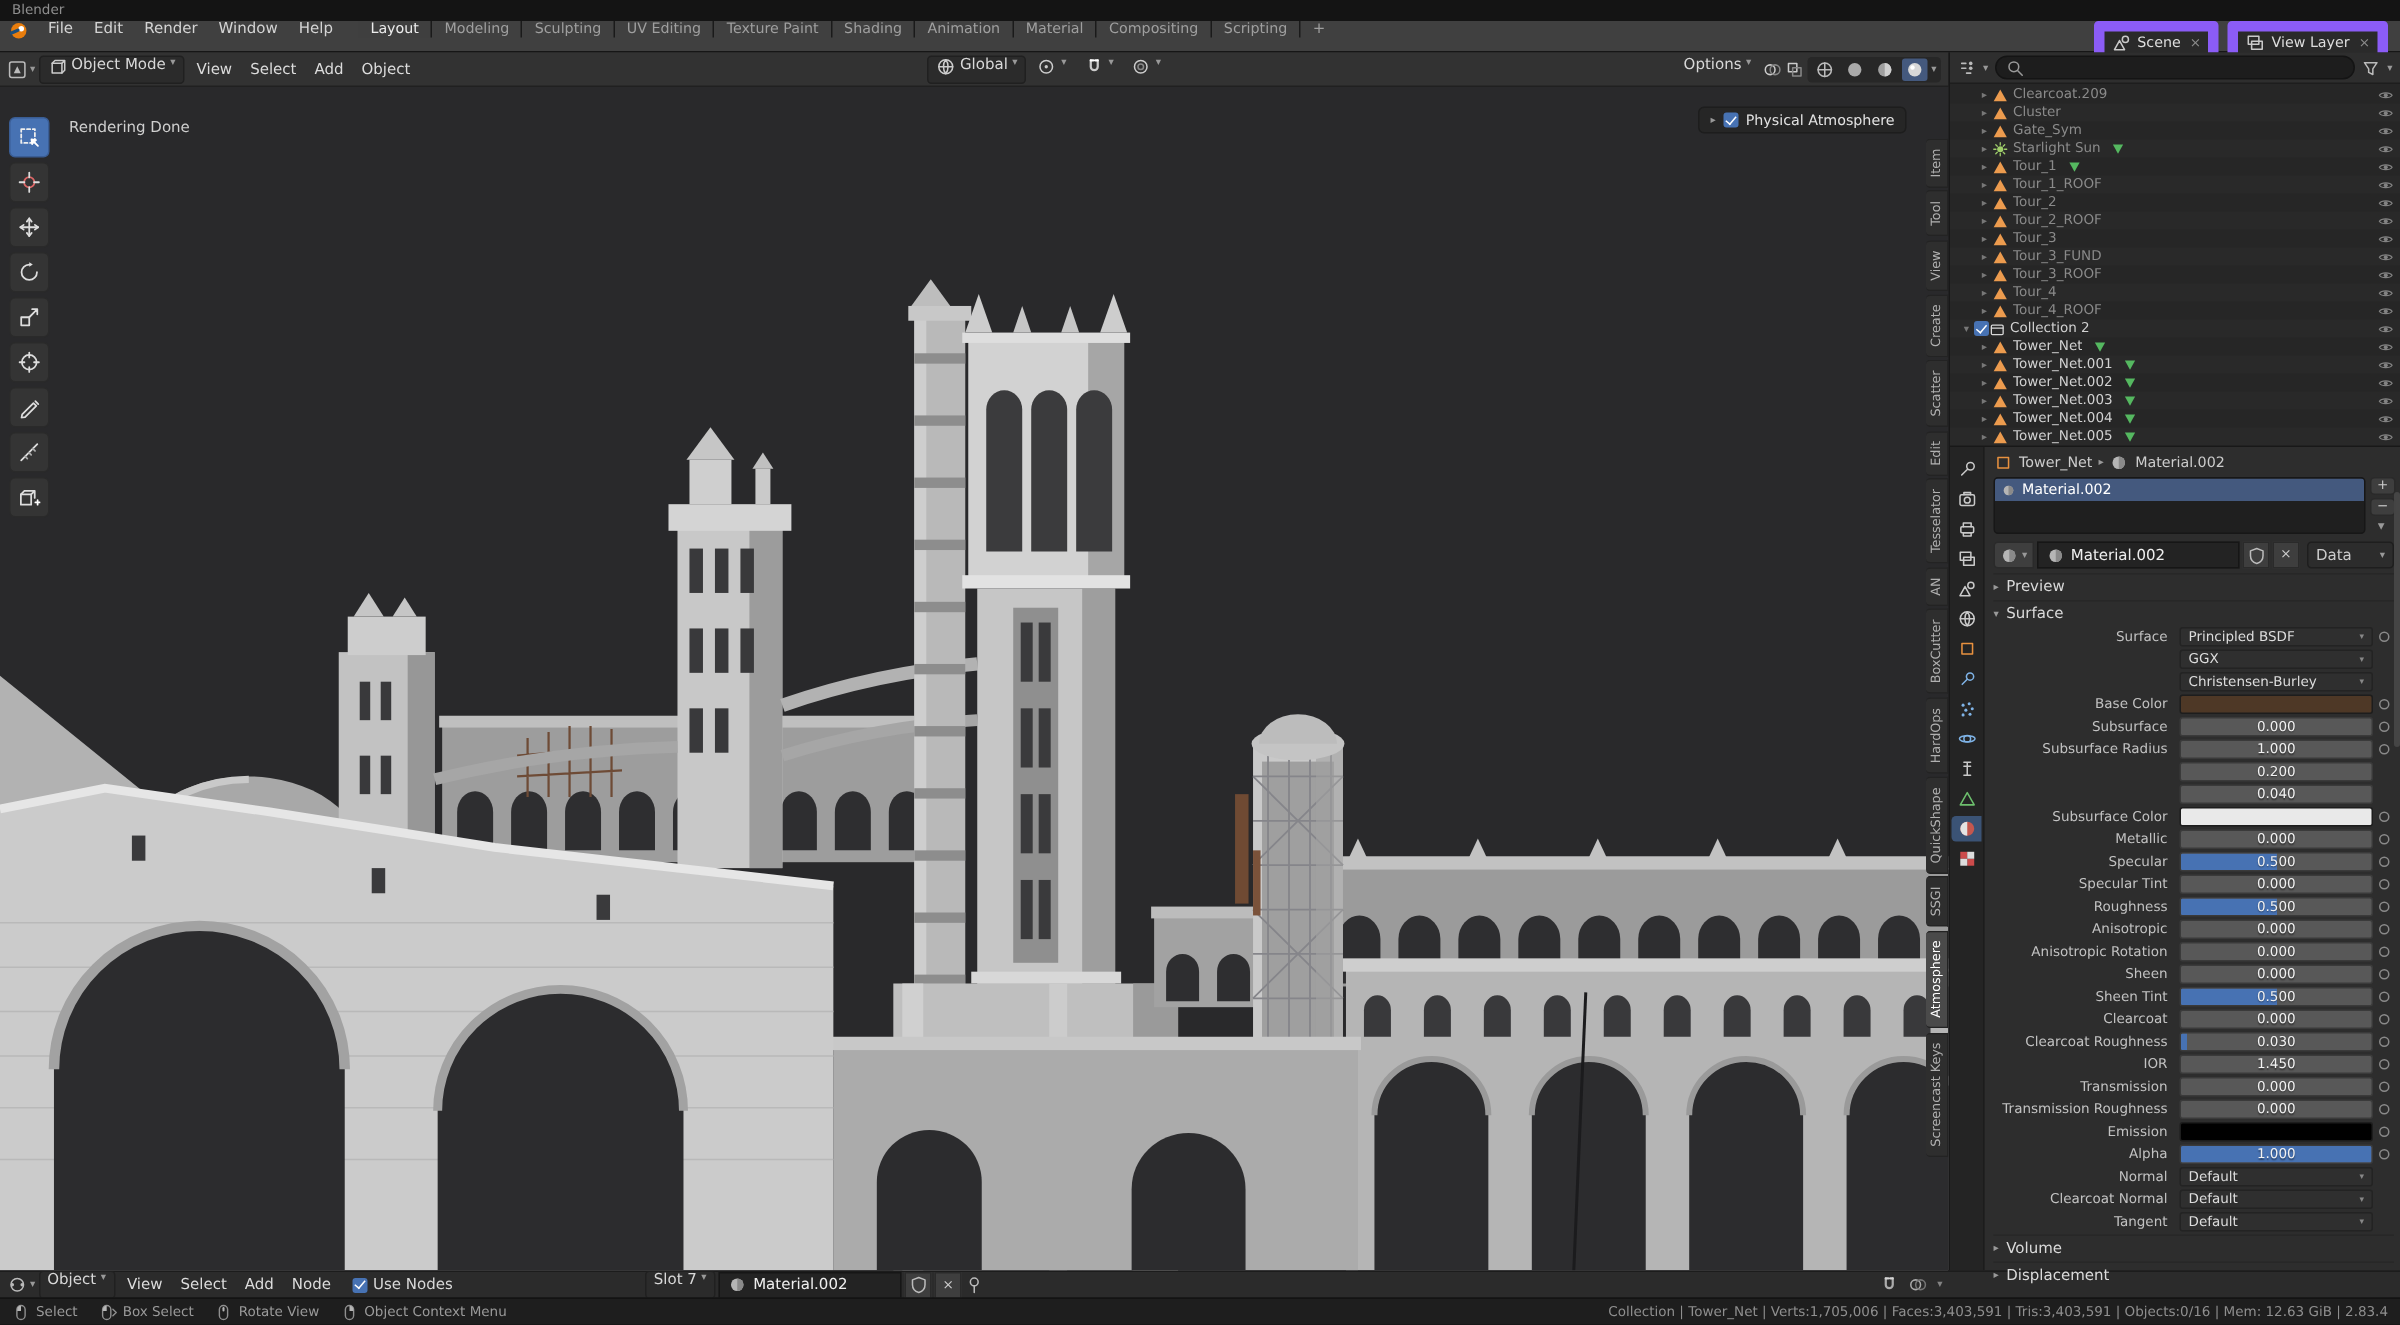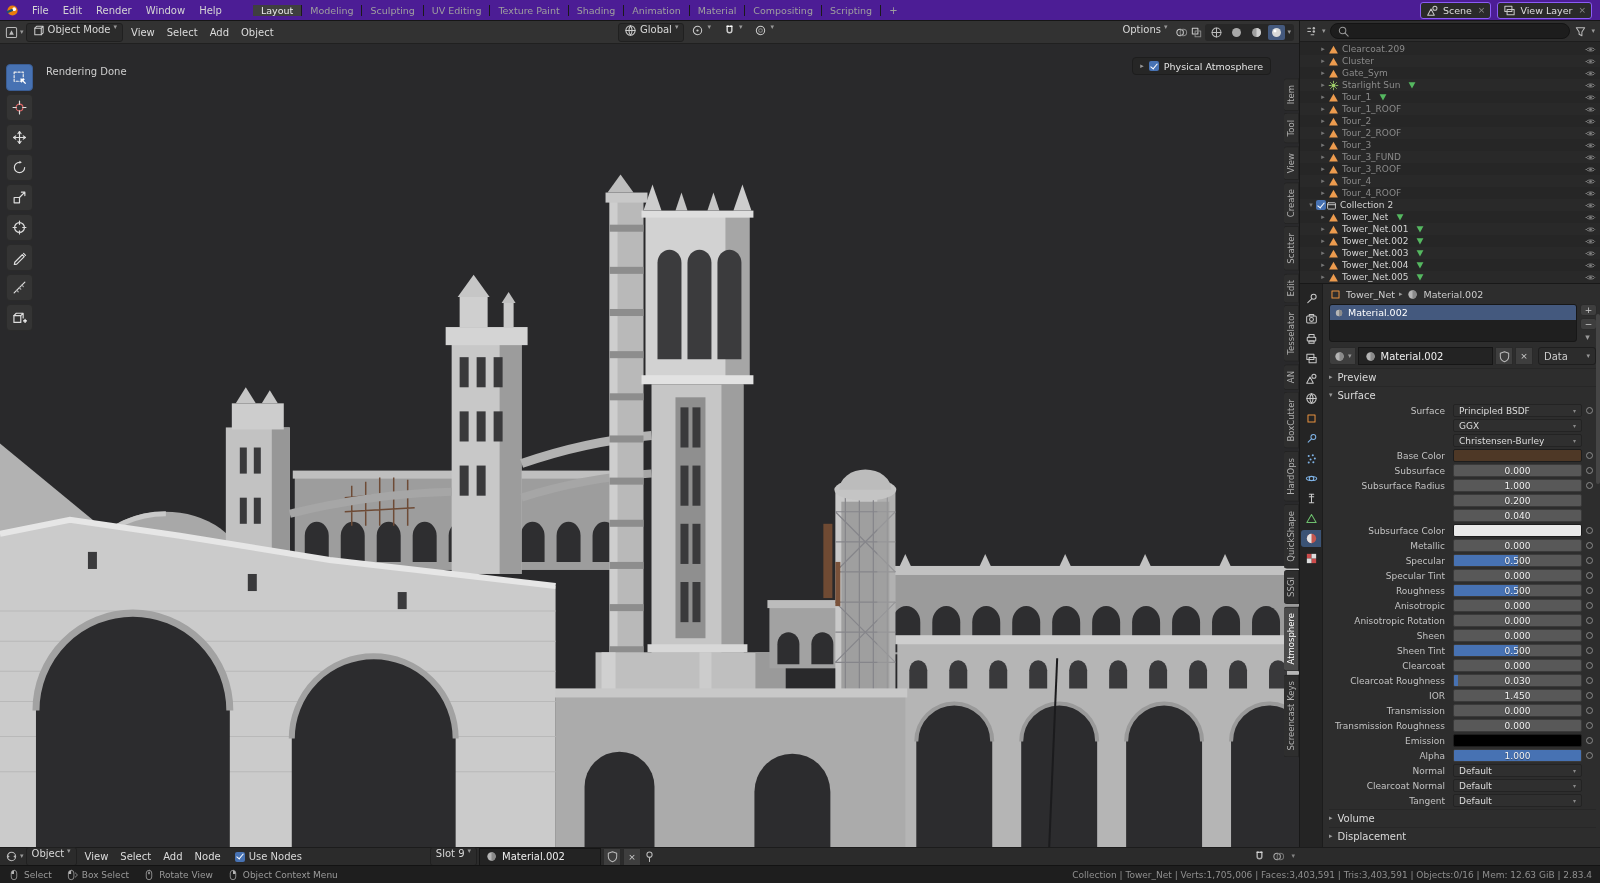--- a/index.html
+++ b/index.html
@@ -3,28 +3,28 @@
 <meta charset="utf-8">
 <style>
   html,body{margin:0;padding:0;background:#111}
   .app{width:1600px;height:883px;display:flex;flex-direction:column;background:#1f1f1f;
        font-family:"DejaVu Sans",sans-serif;color:#d8d8d8;font-size:10px;overflow:hidden;position:relative;user-select:none}
   .icx{display:inline-flex;align-items:center;justify-content:center}
   .caret{font-size:7px;color:#999;line-height:1}
 
   
   .titlebar{height:14px;background:#141414;color:#8f8f8f;font-size:9px;display:flex;align-items:center;padding-left:8px;flex:none}
-  .topbar{height:20px;background:#4c1d95;display:flex;align-items:center;border-bottom:1px solid #161616;flex:none}
+  .topbar{height:20px;background:#404040;display:flex;align-items:flex-start;border-bottom:1px solid #161616;flex:none}
   .menu-item{padding:0 7px;display:flex;align-items:center;color:#d4d4d4;cursor:default}
-  .ws-wrap{display:flex;margin-left:24px}
+  .ws-wrap{display:flex;margin-left:10px}
   .ws-tab{padding:0 8px;display:flex;align-items:center;color:#9f9f9f;border-right:1px solid #1a1a1a;font-size:9.5px}
   .ws-tab.active{background:#3f3f3f;color:#ececec}
   .ws-add{padding:0 8px;color:#9f9f9f;display:flex;align-items:center}
   .topbar-right{margin-left:auto;display:flex;align-items:center;gap:6px;padding-right:8px}
-  .chip{display:flex;align-items:center;gap:4px;background:#2a2a2a;border:1px solid #8b5cf6;border-radius:3px;padding:0 5px;height:15px;font-size:9.5px;color:#ddd}
+  .chip{display:flex;align-items:center;gap:4px;background:#2a2a2a;border:7px solid #8b5cf6;border-radius:3px;padding:0 5px;height:15px;font-size:9.5px;color:#ddd}
   .chip-x{color:#8b8b8b;font-size:9px;margin-left:2px}
 
   
   .main{flex:1;display:flex;min-height:0}
   .vp-col{flex:1;display:flex;flex-direction:column;min-width:0}
   .right-col{width:300px;display:flex;flex-direction:column;border-left:1px solid #181818;flex:none}
 
   
   .vp-header{height:22px;background:#323232;display:flex;align-items:center;gap:2px;padding:0 5px;border-bottom:1px solid #202020;flex:none}
   .hbtn{display:flex;align-items:flex-start;gap:3px;padding:0 5px;height:17px;border-radius:3px}
@@ -110,20 +110,23 @@
   .sb-right{margin-left:auto;margin-right:300px;display:flex;align-items:center;gap:6px;opacity:.8}
   .statusbar{height:17px;background:#1e1e1e;border-top:1px solid #131313;display:flex;align-items:center;gap:14px;padding:0 8px;font-size:9px;color:#9a9a9a;flex:none}
   .hint{display:flex;align-items:center;gap:4px}
   .stats{margin-left:auto;color:#8f8f8f;white-space:nowrap;font-size:9px}
 </style>
 </head>
 <body>
 
 <div class="app">
 
+  <div class="titlebar">
+      <span>Blender</span>
+    </div>
 
   <div class="topbar">
     <span class="icx" style="margin:0 6px">
         <svg width="13" height="13" viewBox="0 0 14 14" fill="none" stroke-width="1.1" stroke-linecap="round" stroke-linejoin="round" xmlns="http://www.w3.org/2000/svg">
           <circle cx="7" cy="7" r="5.5" fill="#e87d0d"></circle>
           <circle cx="8.8" cy="5.6" r="2" fill="#fff"></circle>
           <path d="M1.8 8.6 L6.4 6.6" stroke="#1d4e78" stroke-width="2.4"></path>
         </svg>
       </span>
     <div style="display:flex">
@@ -1485,21 +1488,21 @@
         <div class="vp-menu">Add</div>
         <div class="vp-menu">Node</div>
       </div>
     <div class="cbwrap">
       <span class="cb">
           <i></i>
         </span>
       <span>Use Nodes</span>
     </div>
     <div class="hbtn chip2 slot-chip">
-      <span>Slot 9</span>
+      <span>Slot 7</span>
         <span class="caret">▾</span>
     </div>
     <div class="db-name mat-chip">
       <span class="icx">
           <svg width="13" height="13" viewBox="0 0 14 14" fill="none" stroke-width="1.1" stroke-linecap="round" stroke-linejoin="round" xmlns="http://www.w3.org/2000/svg">
             <circle cx="7" cy="7" r="4.5" fill="#b5b5b5"></circle>
             <path d="M7 2.5 a4.5 4.5 0 0 1 0 9 z" fill="#8a8a8a"></path>
           </svg>
         </span>
       <span>Material.002</span>

